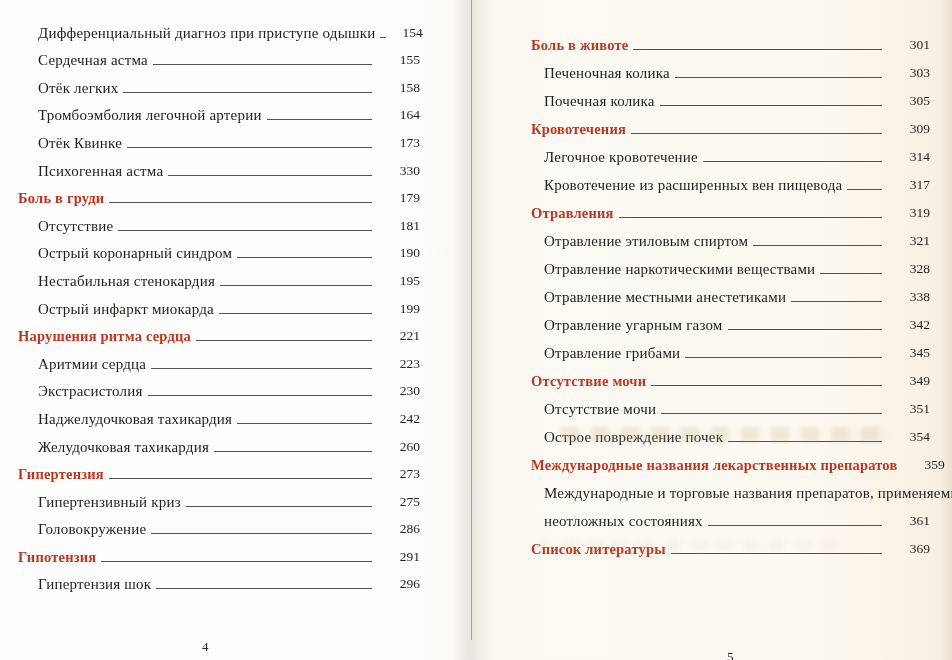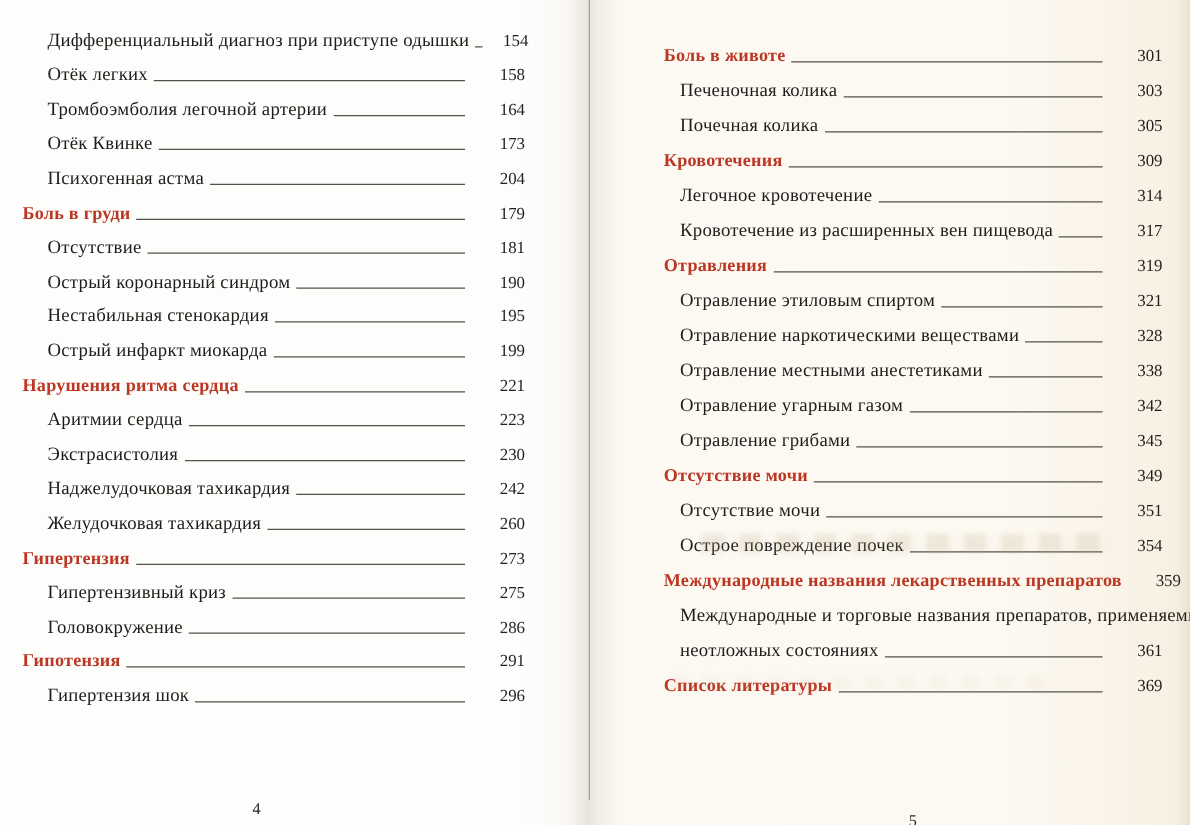--- a/index.html
+++ b/index.html
@@ -90,38 +90,43 @@
 
 <div class="spread">
 
   <div class="page page-left" id="page-left">
       <div class="toc-row sub">
         <span class="toc-label">Дифференциальный диагноз при приступе одышки</span>
         <span class="leader"></span>
         <span class="pagenum">154</span>
       </div>
       <div class="toc-row sub">
+        <span class="toc-label">Сердечная астма</span>
+        <span class="leader"></span>
+        <span class="pagenum">155</span>
+      </div>
+      <div class="toc-row sub">
         <span class="toc-label">Отёк легких</span>
         <span class="leader"></span>
         <span class="pagenum">158</span>
       </div>
       <div class="toc-row sub">
         <span class="toc-label">Тромбоэмболия легочной артерии</span>
         <span class="leader"></span>
         <span class="pagenum">164</span>
       </div>
       <div class="toc-row sub">
         <span class="toc-label">Отёк Квинке</span>
         <span class="leader"></span>
         <span class="pagenum">173</span>
       </div>
       <div class="toc-row sub">
         <span class="toc-label">Психогенная астма</span>
         <span class="leader"></span>
-        <span class="pagenum">204</span>
+        <span class="pagenum">330</span>
       </div>
       <div class="toc-row heading">
         <span class="toc-label">Боль в груди</span>
         <span class="leader"></span>
         <span class="pagenum">179</span>
       </div>
       <div class="toc-row sub">
         <span class="toc-label">Отсутствие</span>
         <span class="leader"></span>
         <span class="pagenum">181</span>

